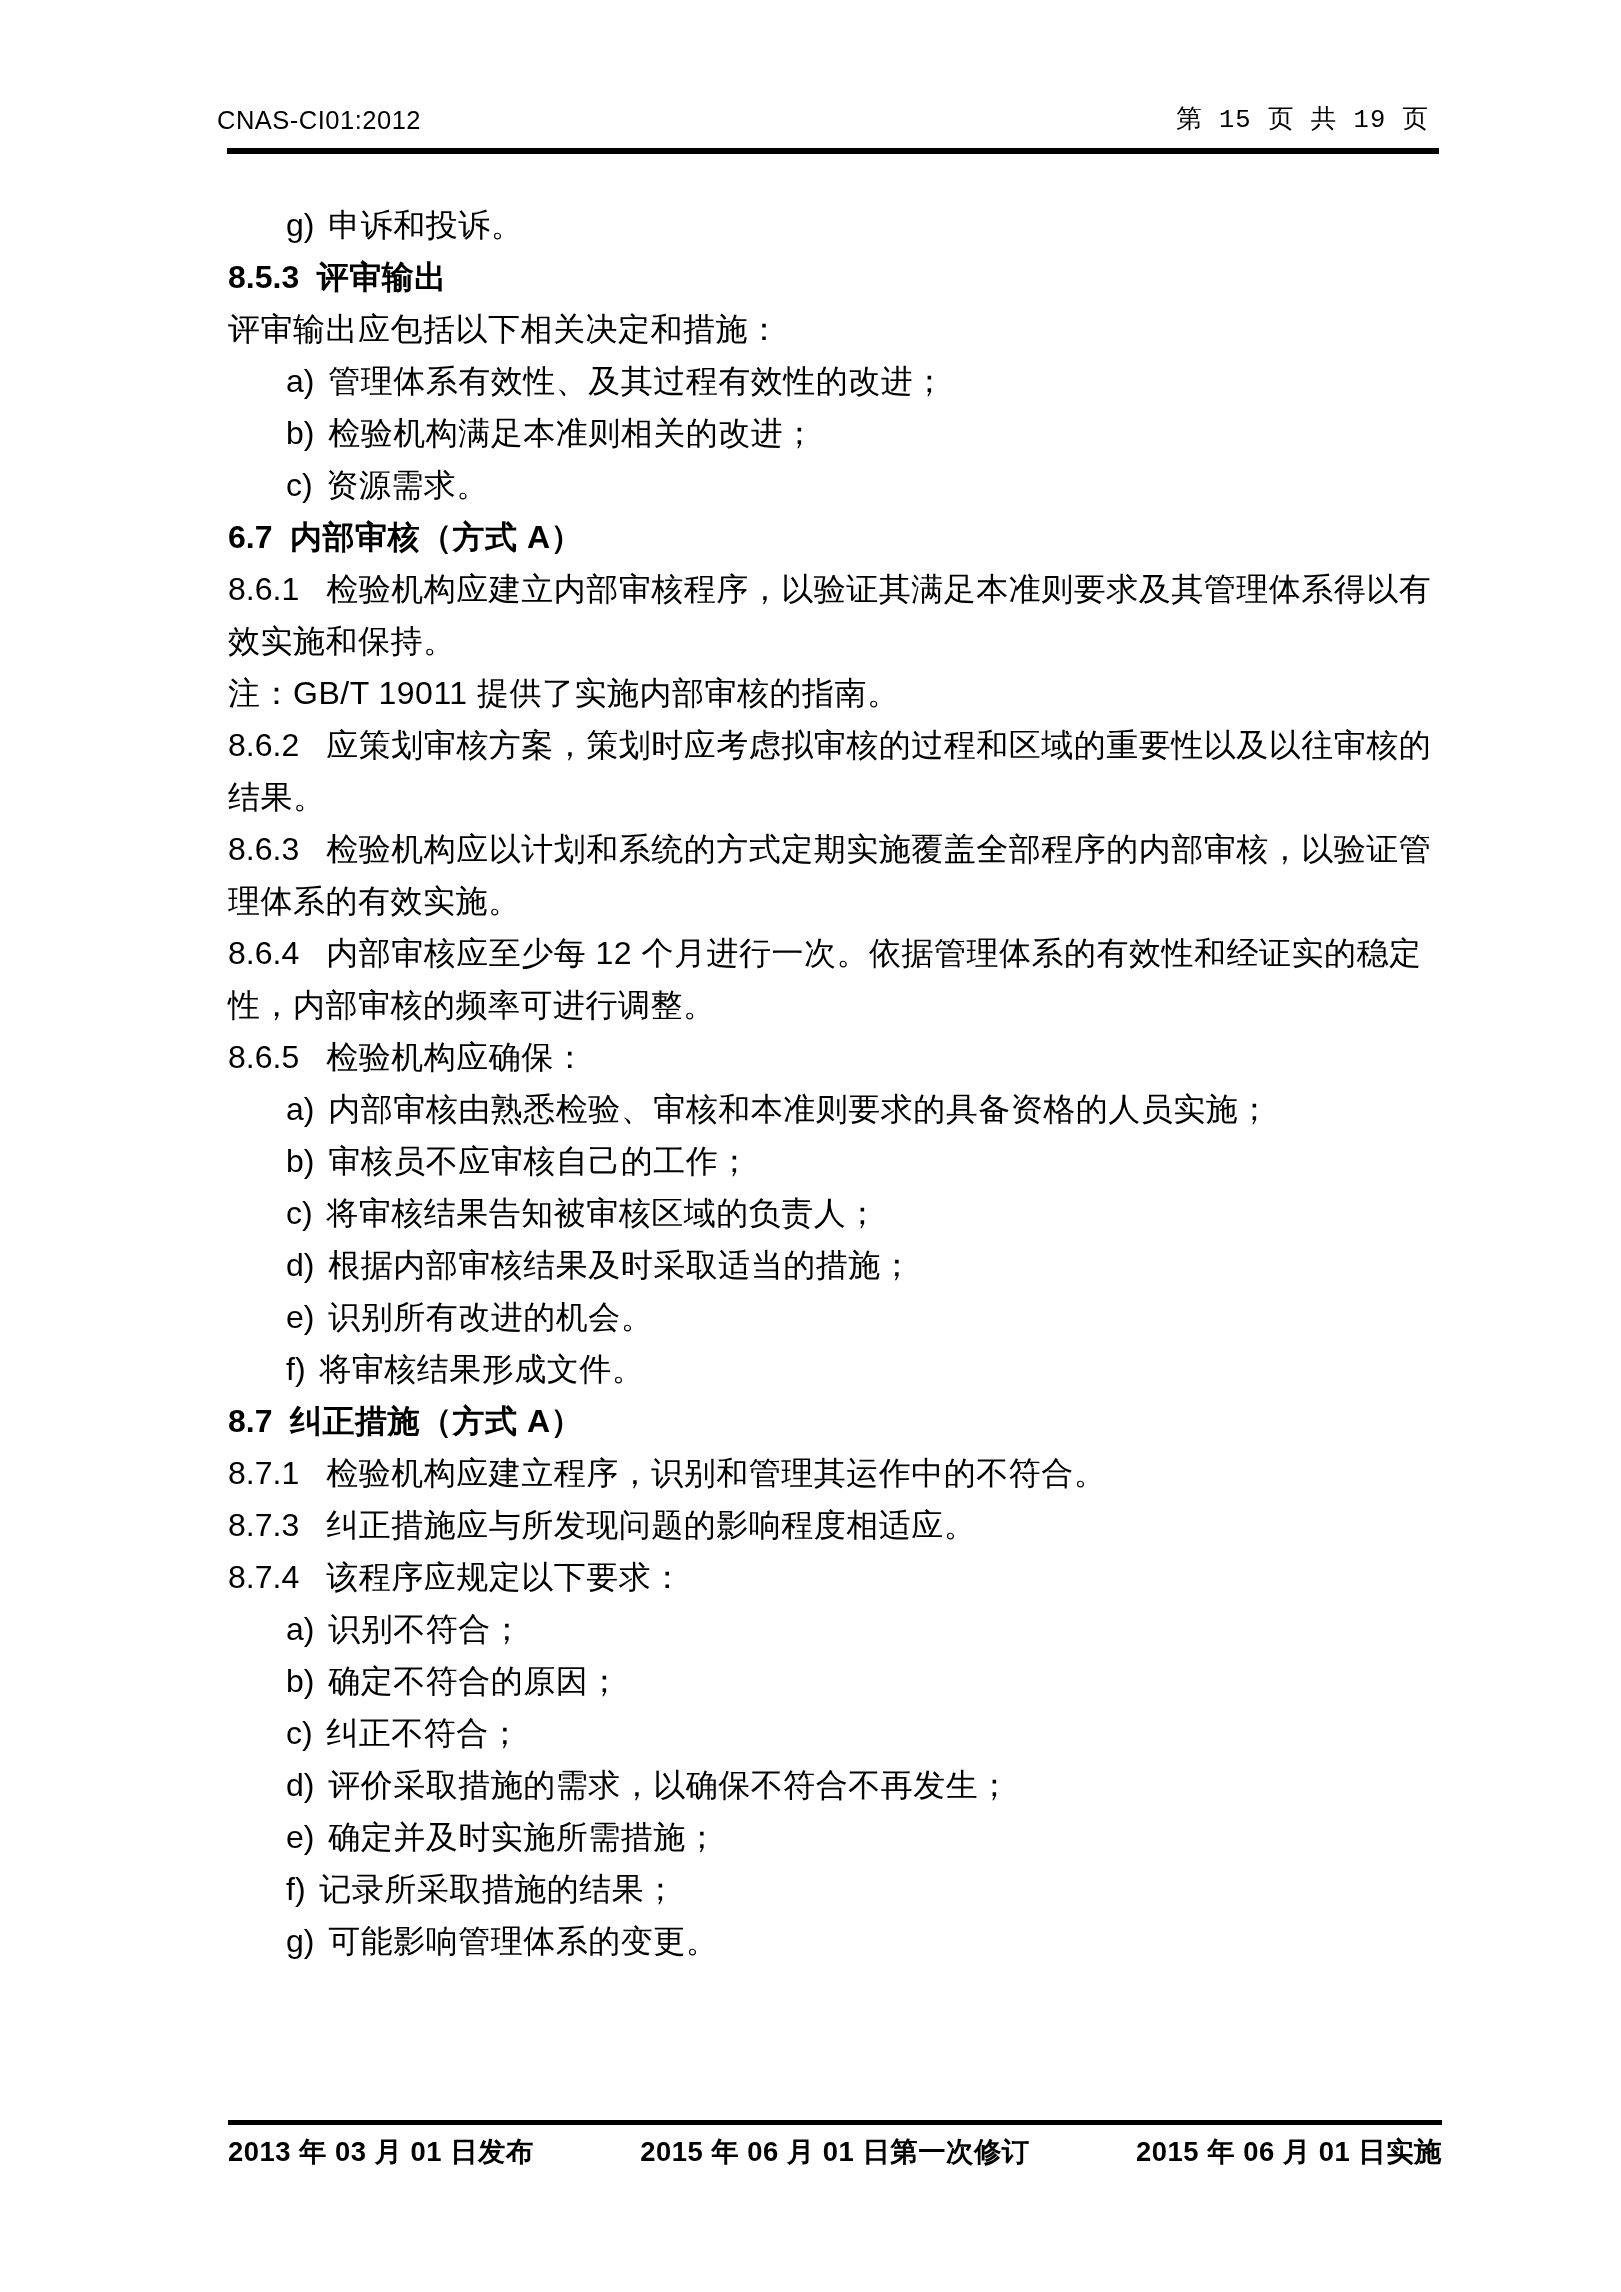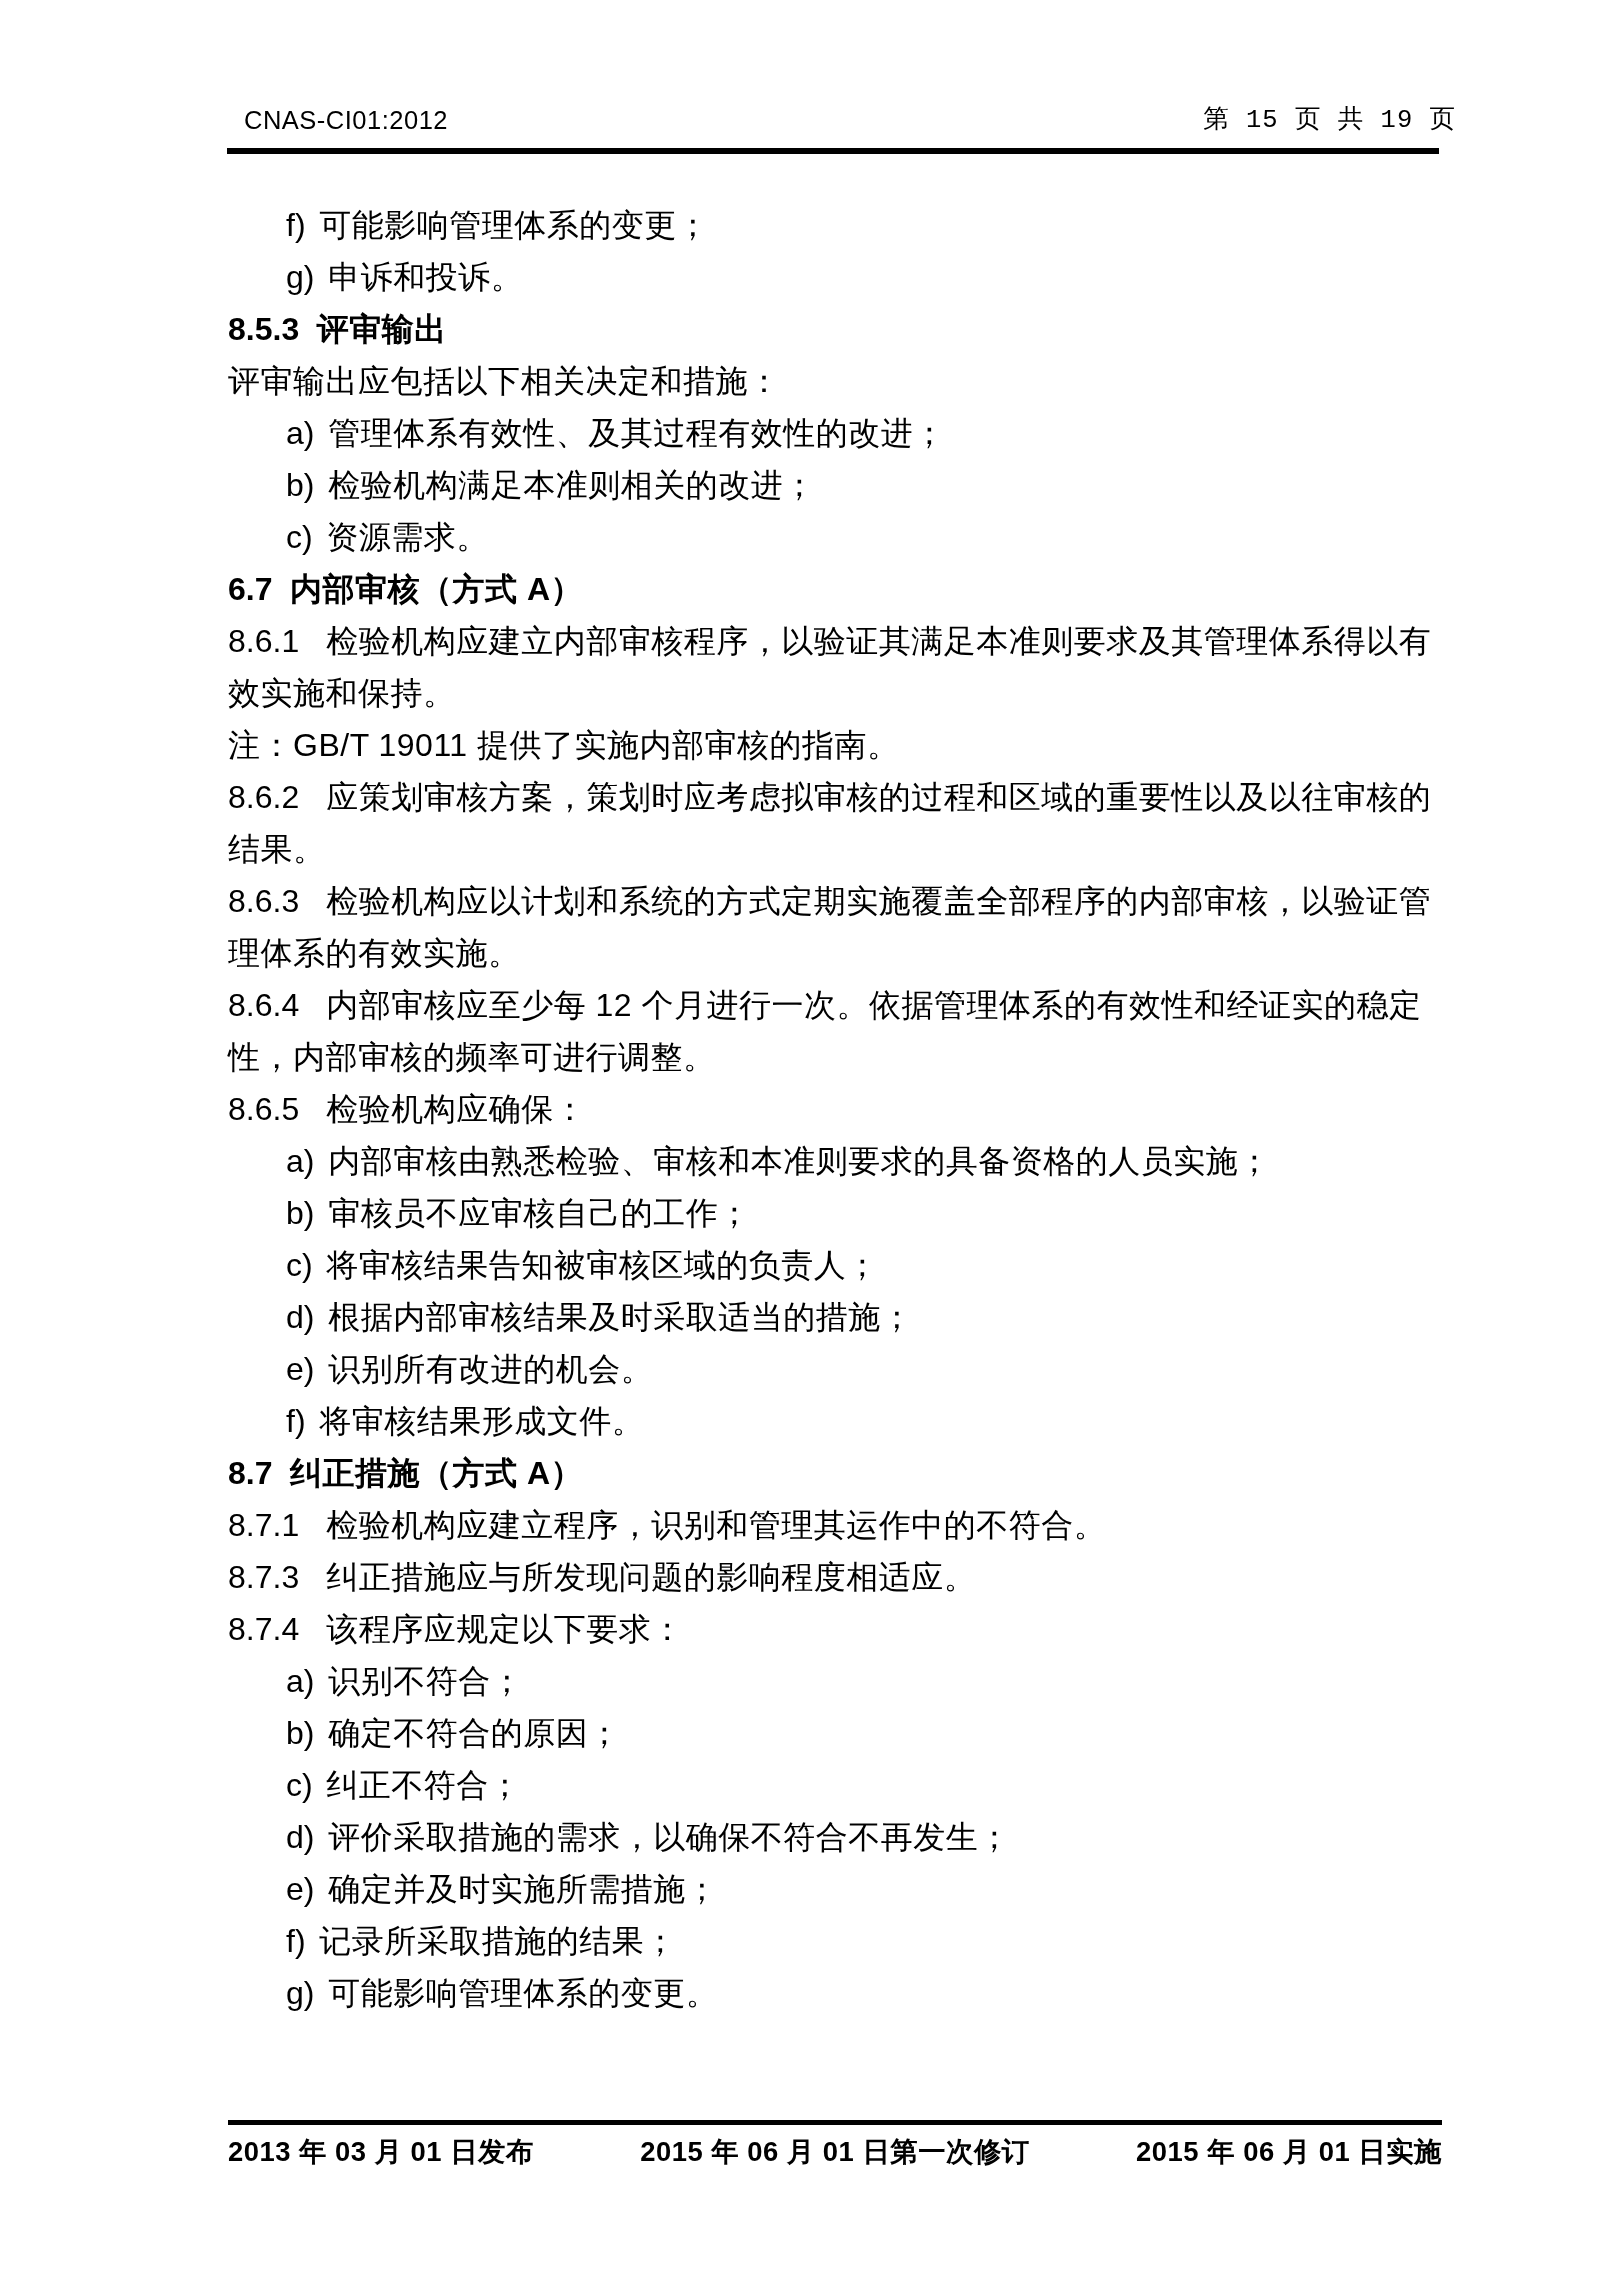--- a/index.html
+++ b/index.html
@@ -7,21 +7,21 @@
     position: relative;
     width: 1621px;
     height: 2293px;
     background: #ffffff;
     color: #000000;
     font-family: "Liberation Sans", serif;
     overflow: hidden;
   }
   .header {
     position: absolute;
-    left: 244px;
+    left: 217px;
     top: 104px;
     width: 1212px;
     display: flex;
     justify-content: space-between;
     align-items: flex-end;
     font-size: 25.5px;
     line-height: 33px;
   }
   .doc-code { letter-spacing: 0.5px; }
   .page-info { letter-spacing: 1px; font-family: Liberation Mono, monospace; }
@@ -82,21 +82,20 @@
 <div class="page">
 
   <div class="header">
     <span class="doc-code">CNAS-CI01:2012</span>
     <span class="page-info">第 15 页 共 19 页</span>
   </div>
 
   <div class="header-rule"></div>
 
   <div class="content" id="content">
-      <div class="line list"><span class="label">f)</span><span>可能影响管理体系的变更；</span></div>
       <div class="line list"><span class="label">g)</span><span>申诉和投诉。</span></div>
       <div class="line heading"><span class="label">8.5.3</span><span>评审输出</span></div>
       <div class="line plain">评审输出应包括以下相关决定和措施：</div>
       <div class="line list"><span class="label">a)</span><span>管理体系有效性、及其过程有效性的改进；</span></div>
       <div class="line list"><span class="label">b)</span><span>检验机构满足本准则相关的改进；</span></div>
       <div class="line list"><span class="label">c)</span><span>资源需求。</span></div>
       <div class="line heading"><span class="label">6.7</span><span>内部审核（方式 A）</span></div>
       <div class="line numbered"><span class="label">8.6.1</span><span>检验机构应建立内部审核程序，以验证其满足本准则要求及其管理体系得以有</span></div>
       <div class="line plain">效实施和保持。</div>
       <div class="line plain">注：GB/T 19011 提供了实施内部审核的指南。</div>

